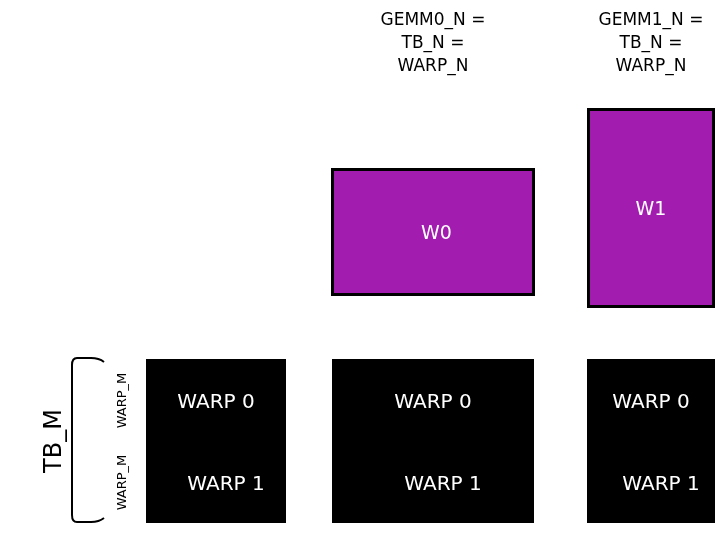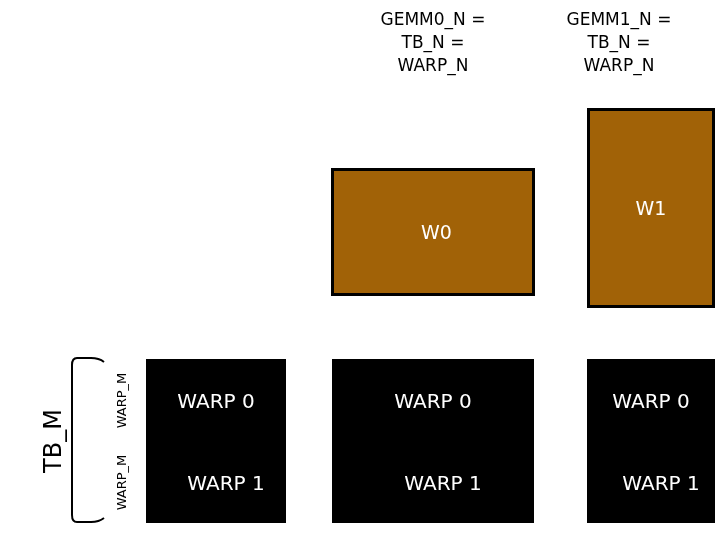--- a/index.html
+++ b/index.html
@@ -6,26 +6,26 @@
   .canvas{
     position:relative;width:720px;height:540px;background:#ffffff;overflow:hidden;
     font-family:"DejaVu Sans","Liberation Sans",sans-serif;
     margin-left:28px;
   }
   .hdr{
     position:absolute;top:8px;text-align:center;color:#000000;
     font-size:17px;line-height:23px;white-space:pre-line;font-weight:400;
   }
   .hdr1{left:303px;width:204px;}
-  .hdr2{left:527px;width:128px;}
+  .hdr2{left:559px;width:128px;}
   .tile{
     position:absolute;box-sizing:border-box;border:3px solid #000000;
     display:flex;align-items:center;justify-content:center;color:#ffffff;
   }
-  .blue{background:#a16207;font-size:19px;}
+  .blue{background:#a21caf;font-size:19px;}
   .green{background:#000000;font-size:20px;}
   .w0{left:303px;top:168px;width:204px;height:128px;padding-left:7px;}
   .w1{left:559px;top:108px;width:128px;height:200px;}
   .colA{left:118px;width:140px;}
   .colB{left:304px;width:202px;}
   .colC{left:559px;width:128px;}
   .row1{top:359px;height:83px;}
   .row2{top:442px;height:81px;padding-left:20px;}
   .vwrap{
     position:absolute;display:flex;align-items:center;justify-content:center;

